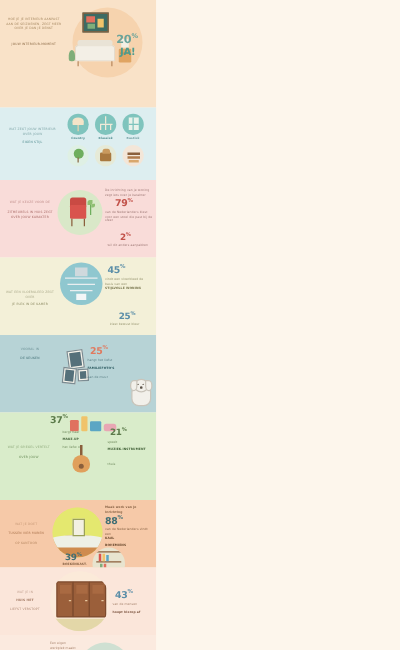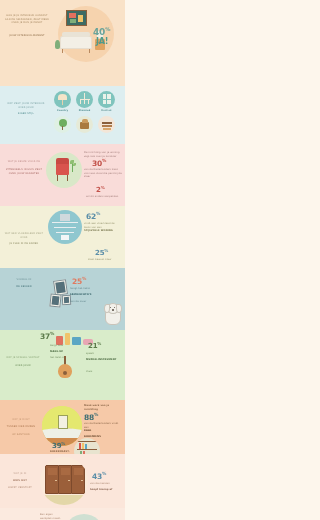--- a/index.html
+++ b/index.html
@@ -116,21 +116,21 @@
     <div class="sofa"></div>
     <div class="sofa-leg" style="left:62px;"></div>
     <div class="sofa-leg" style="left:89px;"></div>
     <div class="lamp2"></div>
     <div class="tbl"></div>
 
     <div class="lead" style="left:4px;top:14px;width:46px;color:#a88a63;">HOE JE JE INTERIEUR AANPAST AAN DE SEIZOENEN, ZEGT MEER OVER JE DAN JE DENKT</div>
     <div class="lead" style="left:4px;top:34px;width:46px;color:#8c6a45;">JOUW INTERIEUR-MOMENT</div>
 
     <div class="pct" style="position:absolute;left:93px;top:27px;font-size:9px;color:#6aa39a;">
-      <span>40</span><small>%</small>
+      <span>20</span><small>%</small>
     </div>
     <div class="pct" style="position:absolute;left:96px;top:38px;font-size:8px;color:#4e9b8d;">JA!</div>
   </section>
 
   <section class="band" id="b2">
     <div class="lead" style="left:4px;top:16px;width:44px;color:#7fa6a8;">WAT ZEGT JOUW INTERIEUR OVER JOUW</div>
     <div class="lead" style="left:4px;top:26px;width:44px;color:#4e8b8e;">EIGEN STIJL</div>
 
     <div class="icon-row" style="top:5px;">
       <div class="ico" style="background:#7fc4bd;">
@@ -181,21 +181,21 @@
     <div class="chair-leg" style="left:57px;"></div>
     <div class="chair-leg" style="left:67px;"></div>
     <div class="chair-pl">
       <div style="position:absolute;left:2px;top:4px;width:1.2px;height:10px;background:#6fae5e;"></div>
       <div class="leaf" style="left:0;top:2px;width:4px;height:4px;"></div>
       <div class="leaf" style="left:3px;top:5px;width:3.4px;height:3.4px;"></div>
     </div>
 
     <div class="cap" style="position:absolute;left:84px;top:7px;width:38px;color:#a07b78;">De inrichting van je woning zegt iets over je karakter</div>
     <div class="pct" style="position:absolute;left:92px;top:15px;font-size:7.5px;color:#c2524a;">
-      <span>30</span><small>%</small>
+      <span>79</span><small>%</small>
     </div>
     <div class="cap" style="position:absolute;left:84px;top:24px;width:38px;color:#a07b78;">van de Nederlanders kiest voor een stoel die past bij de sfeer</div>
 
     <div class="pct" style="position:absolute;left:96px;top:42px;font-size:7px;color:#c2524a;">
       <span>2</span><small>%</small>
     </div>
     <div class="cap" style="position:absolute;left:86px;top:51px;width:36px;color:#a07b78;">wil dit anders aanpakken</div>
   </section>
 
   <section class="band" id="b4">
@@ -204,21 +204,21 @@
 
     <div class="rug">
       <i style="left:4px;top:12px;right:4px;height:1.4px;"></i>
       <i style="left:6px;top:17px;right:6px;height:1.4px;"></i>
       <i style="left:8px;top:22px;right:8px;height:1.4px;"></i>
       <i style="left:12px;top:4px;width:10px;height:7px;background:#cfd9dd;"></i>
       <i style="left:13px;top:25px;width:8px;height:5px;background:#f2f6f7;"></i>
     </div>
 
     <div class="pct" style="position:absolute;left:86px;top:6px;font-size:7.5px;color:#5b8ea8;">
-      <span>62</span><small>%</small>
+      <span>45</span><small>%</small>
     </div>
     <div class="cap" style="position:absolute;left:84px;top:16px;width:38px;color:#97956f;">vindt een vloerkleed de basis van een</div>
     <div class="cap" style="position:absolute;left:84px;top:23px;width:38px;color:#7a7850;font-weight:bold;">STIJLVOLLE WONING</div>
 
     <div class="pct" style="position:absolute;left:95px;top:43px;font-size:7px;color:#5b8ea8;">
       <span>25</span><small>%</small>
     </div>
     <div class="cap" style="position:absolute;left:88px;top:52px;width:34px;color:#97956f;">kiest bewust kleur</div>
   </section>
 

